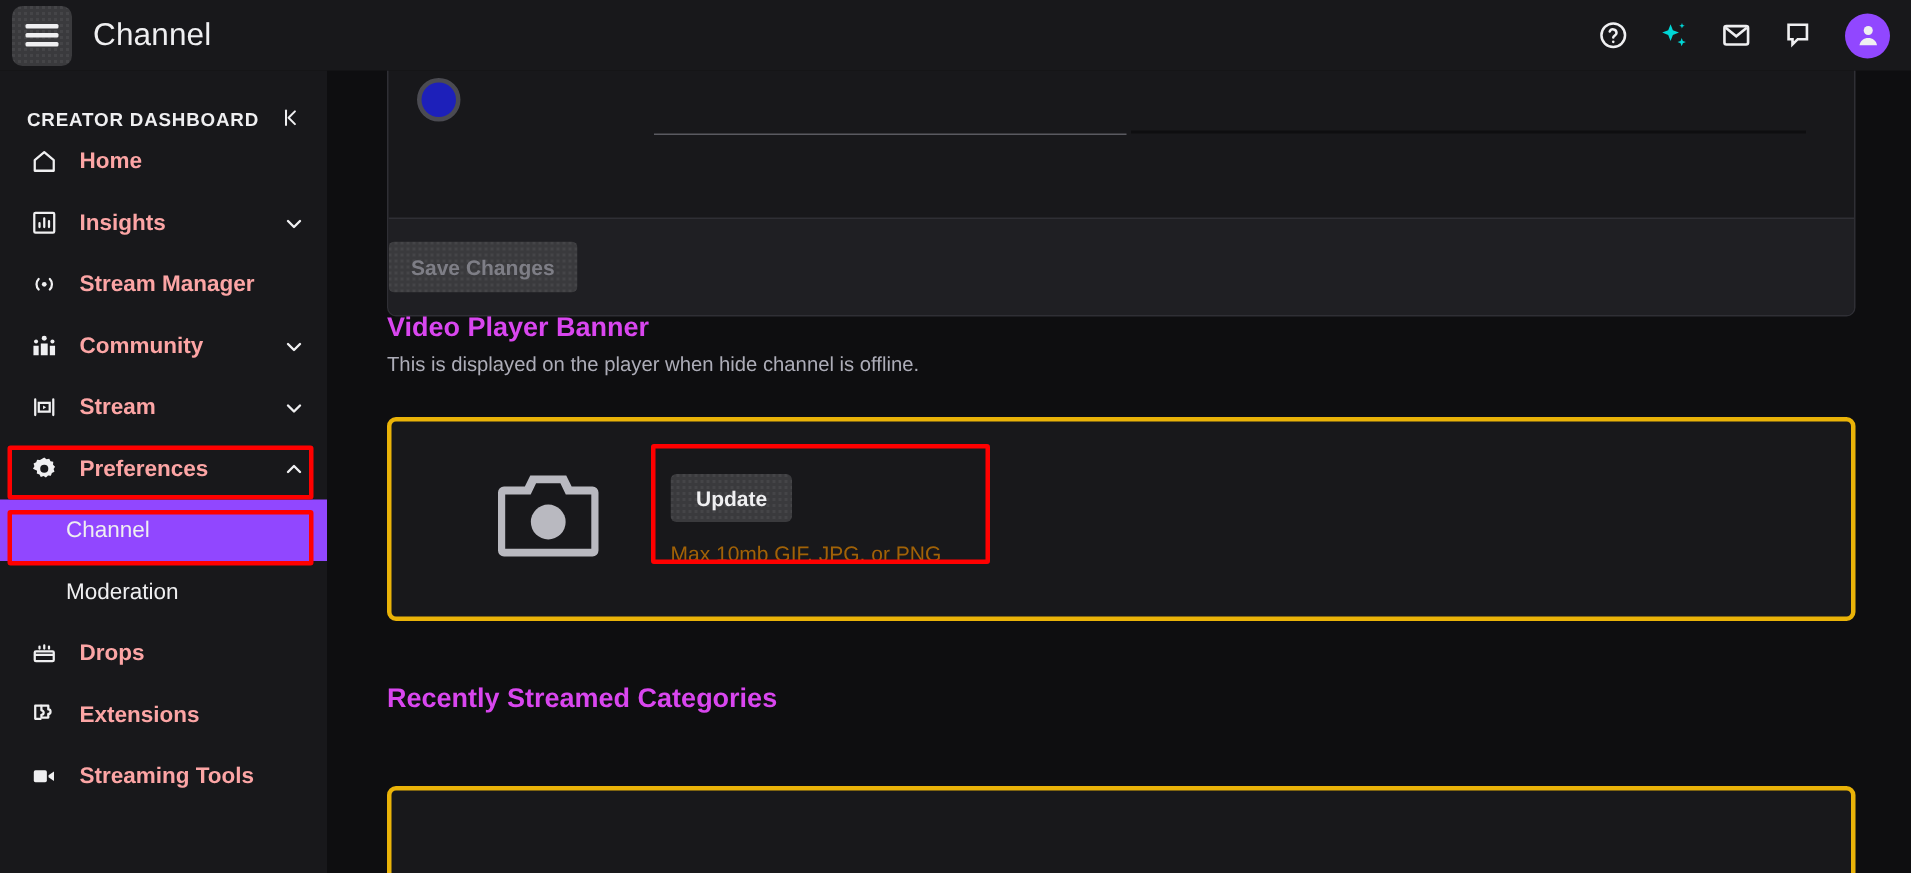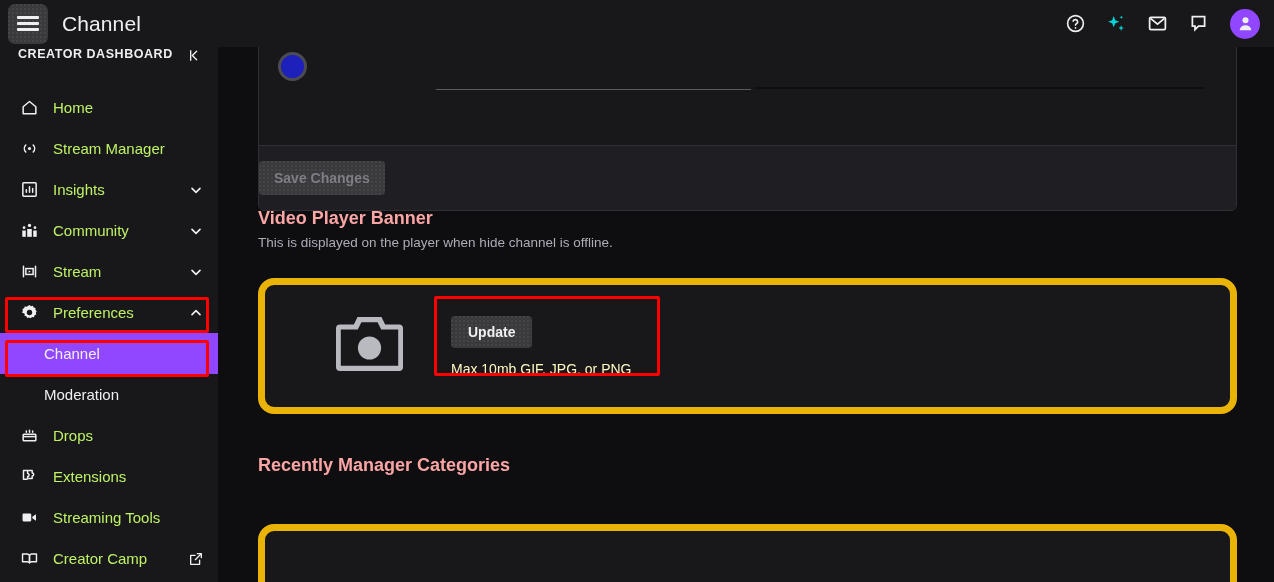--- a/index.html
+++ b/index.html
@@ -56,35 +56,36 @@
   }
 
   
   #sidebar {
     position:absolute; left:0; top:47px; width:218px; height:535px;
     background:#18181b;
     z-index:20;
     overflow:hidden;
   }
   #sb-header {
-    height:40px; display:flex; align-items:flex-start;
+    height:40px; display:flex; align-items:flex-end;
     padding:0 14px 0 18px;
   }
   #sb-header .ttl {
     font-size:12.5px; font-weight:bold; color:#efeff1; letter-spacing:.55px;
   }
   #sb-collapse {
     margin-left:auto; color:#efeff1; font-size:17px; line-height:1;
     display:flex; align-items:center;
   }
   .sb-item {
     height:41px; display:flex; align-items:center;
     padding-left:18px; padding-right:14px;
-    color:#bef264; font-size:15px;
+    color:#fca5a5; font-size:15px;
     position:relative;
+    font-weight:bold;
   }
   .sb-item .ic {
     width:22px; height:22px; flex:0 0 22px;
     display:flex; align-items:center; justify-content:center;
     margin-right:13px; color:#efeff1;
   }
   .sb-item .lbl { white-space:nowrap; }
   .sb-item .chev { margin-left:auto; display:flex; align-items:center; color:#efeff1; }
   .sb-item .ext  { margin-left:auto; display:flex; align-items:center; color:#efeff1; }
   .sb-sub {
@@ -100,22 +101,22 @@
   }
 
   
   #content {
     position:absolute; left:218px; top:47px; width:1056px; height:535px;
     background:#0e0e10;
     overflow:hidden;
   }
   .card {
     background:#18181b;
-    border:7px solid #eab308;
-    border-radius:16px;
+    border:3px solid #eab308;
+    border-radius:6px;
   }
 
   
   #topcard {
     position:absolute; left:40px; top:-46px; width:979px; height:210px;
     background:#18181b; border:1px solid #2f2f35; border-radius:6px;
     overflow:hidden;
   }
   #topcard .bluering {
     position:absolute; left:19px; top:50px;
@@ -139,21 +140,21 @@
   #inner-underline {
     position:absolute; left:218px; top:42px; width:315px; height:1px;
     background:#5a5a61; z-index:25;
   }
   #inner-underline2 {
     position:absolute; left:536px; top:40px; width:450px; height:2px;
     background:#0e0e10; z-index:25;
   }
 
   .sec-title {
-    font-size:18px; font-weight:bold; color:#fca5a5;
+    font-size:18px; font-weight:bold; color:#d946ef;
   }
   .sec-sub {
     font-size:13.5px; color:#adadb8; margin-top:6px;
   }
 
   
   #bannercard {
     position:absolute; left:40px; top:231px; width:979px; height:136px;
     display:flex; align-items:center;
   }
@@ -162,21 +163,21 @@
   }
   #upblock {
     margin-left:45px;
   }
   .btn-update {
     padding:8px 17px; border-radius:4px;
     font-size:14px; font-weight:bold; color:#efeff1;
     border:none; display:inline-block;
   }
   .upnote {
-    margin-top:13px; font-size:14px; color:#fef9c3;
+    margin-top:13px; font-size:14px; color:#a16207;
   }
 
   
   #catcard {
     position:absolute; left:40px; top:477px; width:979px; height:120px;
   }
 </style>
 </head>
 <body>
 
@@ -242,42 +243,42 @@
     <span class="ic">
       <svg width="19" height="19" viewBox="0 0 24 24" fill="none" stroke="currentColor" stroke-width="1.9" stroke-linejoin="round">
         <path d="M4 11l8-6.6 8 6.6v9H4z"></path>
       </svg>
     </span>
     <span class="lbl">Home</span>
   </div>
 
   <div class="sb-item">
     <span class="ic">
-      <svg width="19" height="19" viewBox="0 0 24 24" fill="none" stroke="currentColor" stroke-width="1.9" stroke-linecap="round">
-        <circle cx="12" cy="12" r="2" fill="currentColor" stroke="none"></circle>
-        <path d="M7.3 7.6a6.3 6.3 0 0 0 0 8.8"></path>
-        <path d="M16.7 7.6a6.3 6.3 0 0 1 0 8.8"></path>
-      </svg>
-    </span>
-    <span class="lbl">Stream Manager</span>
-  </div>
-
-  <div class="sb-item">
-    <span class="ic">
       <svg width="19" height="19" viewBox="0 0 24 24" fill="none" stroke="currentColor" stroke-width="1.9">
         <rect x="3.6" y="3.6" width="16.8" height="16.8" rx="1"></rect>
         <path d="M8 15.6v-3.2M12 15.6V8.4M16 15.6v-5" stroke-linecap="round"></path>
       </svg>
     </span>
     <span class="lbl">Insights</span>
     <span class="chev">
       <svg width="16" height="16" viewBox="0 0 24 24" fill="none" stroke="currentColor" stroke-width="2.4" stroke-linecap="round" stroke-linejoin="round">
           <path d="M6 9.5l6 6 6-6"></path>
         </svg>
     </span>
+  </div>
+
+  <div class="sb-item">
+    <span class="ic">
+      <svg width="19" height="19" viewBox="0 0 24 24" fill="none" stroke="currentColor" stroke-width="1.9" stroke-linecap="round">
+        <circle cx="12" cy="12" r="2" fill="currentColor" stroke="none"></circle>
+        <path d="M7.3 7.6a6.3 6.3 0 0 0 0 8.8"></path>
+        <path d="M16.7 7.6a6.3 6.3 0 0 1 0 8.8"></path>
+      </svg>
+    </span>
+    <span class="lbl">Stream Manager</span>
   </div>
 
   <div class="sb-item">
     <span class="ic">
       <svg width="19" height="19" viewBox="0 0 24 24" fill="currentColor">
         <circle cx="12" cy="5.6" r="2.1"></circle>
         <path d="M9.1 10.1h5.8v9.9H9.1z"></path>
         <circle cx="5.1" cy="8.4" r="1.7"></circle>
         <path d="M2.9 12h4.4v8H2.9z"></path>
         <circle cx="18.9" cy="8.4" r="1.7"></circle>
@@ -355,36 +356,20 @@
   <div class="sb-item">
     <span class="ic">
       <svg width="19" height="19" viewBox="0 0 24 24" fill="currentColor">
         <rect x="3.2" y="7" width="11" height="10" rx="1.4"></rect>
         <path d="M15.6 11.2l4.6-3.2v8l-4.6-3.2z"></path>
       </svg>
     </span>
     <span class="lbl">Streaming Tools</span>
   </div>
 
-  <div class="sb-item">
-    <span class="ic">
-      <svg width="19" height="19" viewBox="0 0 24 24" fill="none" stroke="currentColor" stroke-width="1.8" stroke-linejoin="round">
-        <path d="M3.2 6.4h6c1.2 0 1.8.7 2.8 1.2v9.8c-1-.6-1.6-1.2-2.8-1.2h-6z"></path>
-        <path d="M20.8 6.4h-6c-1.2 0-1.8.7-2.8 1.2v9.8c1-.6 1.6-1.2 2.8-1.2h6z"></path>
-      </svg>
-    </span>
-    <span class="lbl">Creator Camp</span>
-    <span class="ext">
-      <svg width="16" height="16" viewBox="0 0 24 24" fill="none" stroke="currentColor" stroke-width="2" stroke-linecap="round" stroke-linejoin="round">
-        <path d="M14 4h6v6"></path>
-          <path d="M19.4 4.6L11 13"></path>
-          <path d="M17.4 13.6V20H4V6.6h6.6"></path>
-      </svg>
-    </span>
-  </div>
 </div>
 
 <div class="anno-red" style="left:5px; top:297px; width:204px; height:36px;"></div>
 <div class="anno-red" style="left:5px; top:340px; width:204px; height:37px;"></div>
 
 <div id="content">
 
   <div id="topcard">
     <div class="bluering"></div>
     <div class="divline"></div>
@@ -408,21 +393,21 @@
         <ellipse cx="36.5" cy="35" rx="11.6" ry="11.6"></ellipse>
       </svg>
     </div>
     <div id="upblock">
       <button class="btn-update tex">Update</button>
       <div class="upnote">Max 10mb GIF, JPG, or PNG</div>
     </div>
   </div>
 
   <div style="position:absolute; left:40px; top:408px;">
-    <div class="sec-title">Recently Manager Categories</div>
+    <div class="sec-title">Recently Streamed Categories</div>
   </div>
 
   <div id="catcard" class="card">
     
   </div>
 </div>
 
 <div class="anno-red" style="left:434px; top:296px; width:226px; height:80px;"></div>
 
 </body></html>

